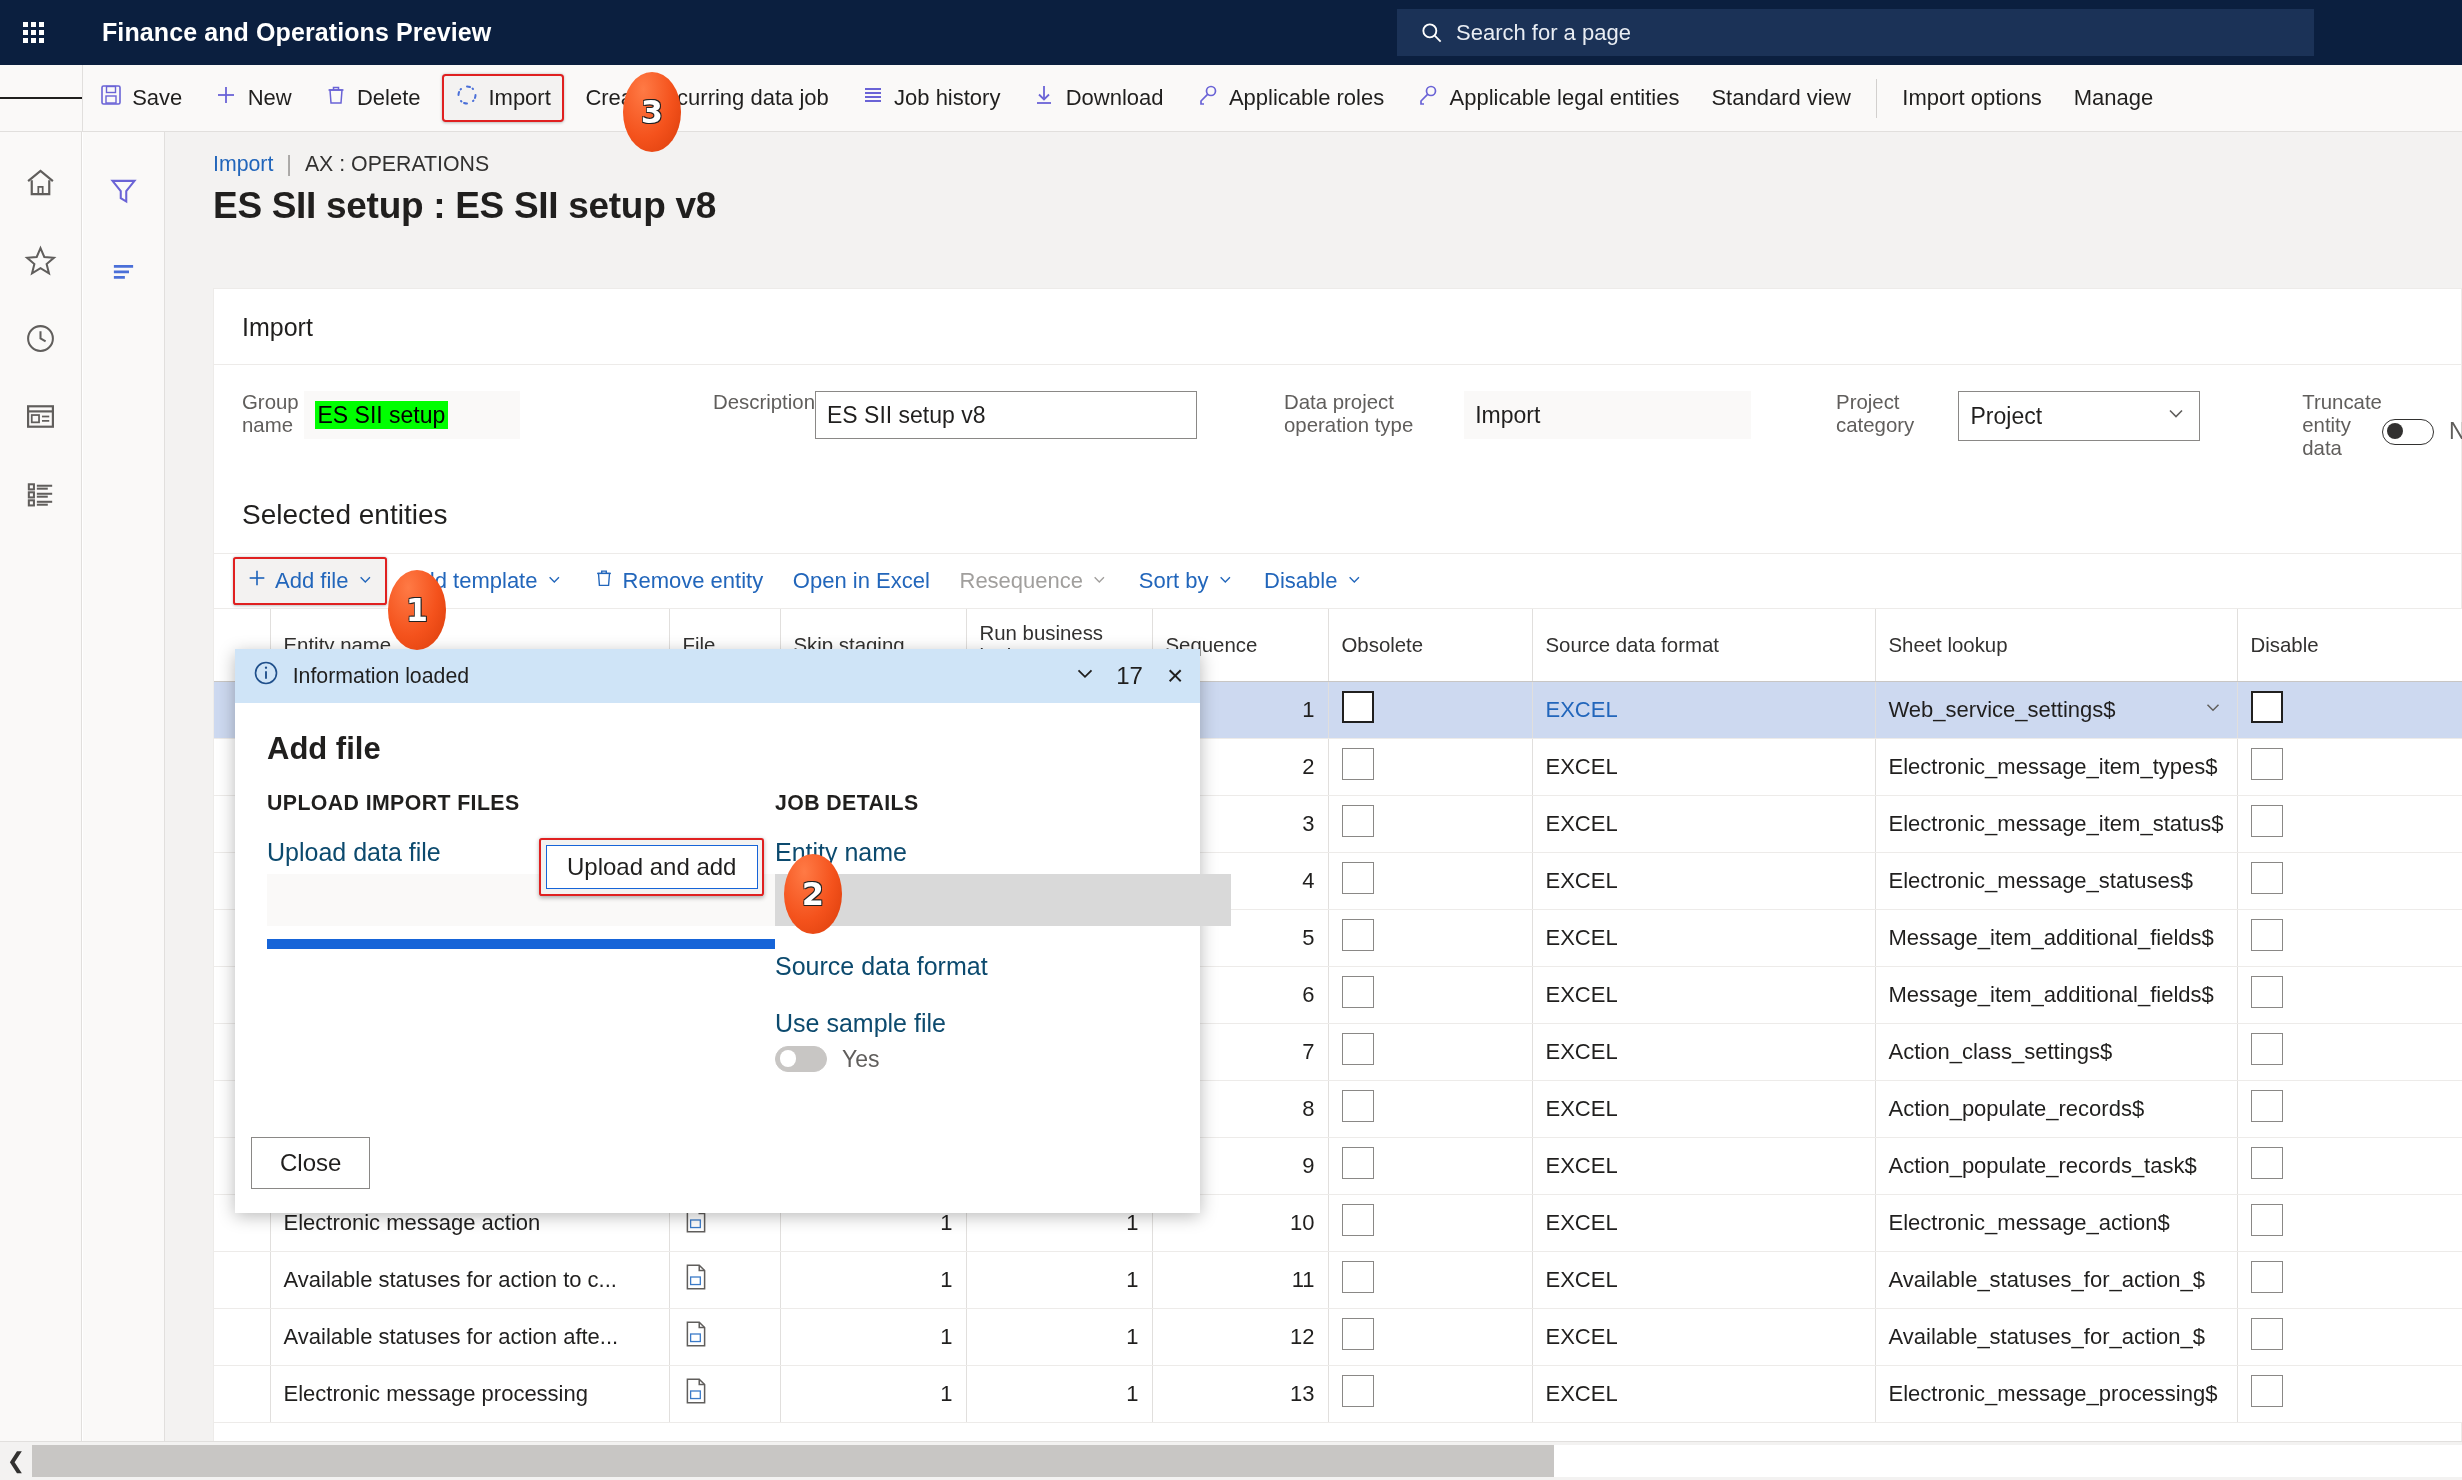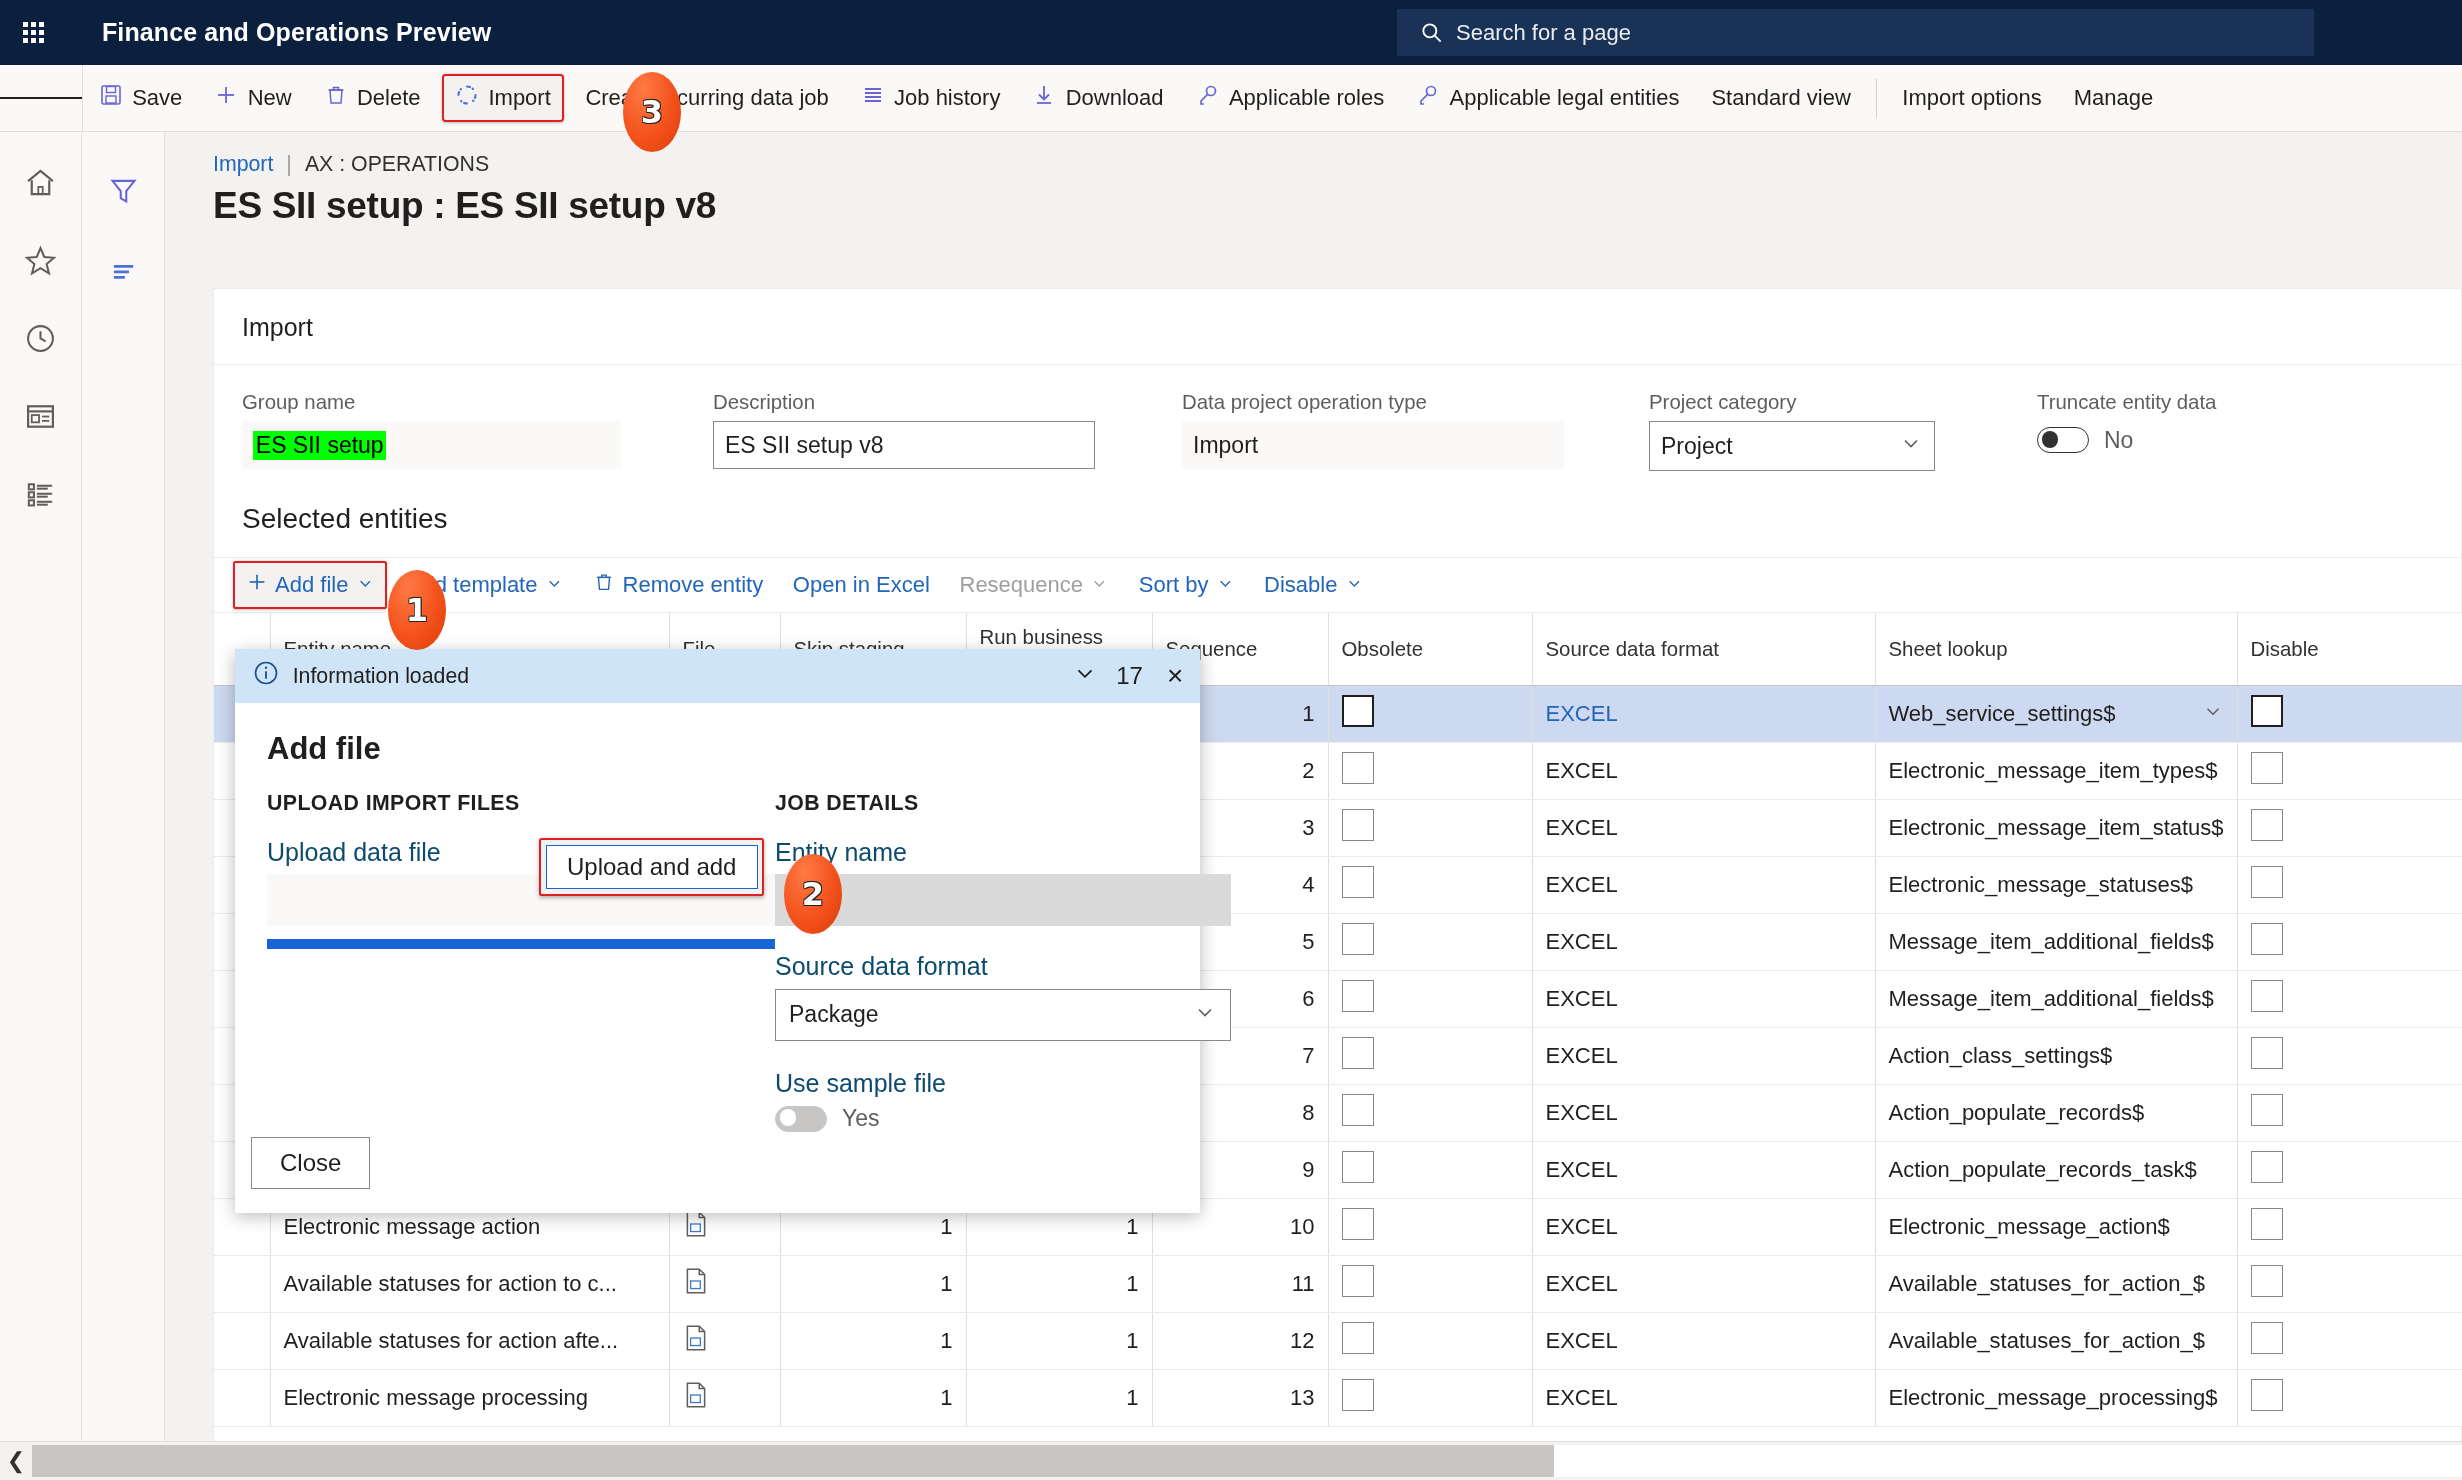--- a/index.html
+++ b/index.html
@@ -121,21 +121,21 @@
     border: 0.9px solid #edebe9;
   }
   .sec-head {
     padding: 24px 0 22px 28px;
     font-size: 25px; color: #201f1e;
     border-bottom: 0.9px solid #edebe9;
   }
   .fieldrow {
     display: flex; padding: 26px 0 0 28px; gap: 0;
   }
-  .fld { display: flex; flex-direction: column; }
+  .fld { display: flex; }
   .fld-label { font-size: 20.4px; color: #605e5c; margin-bottom: 7.4px; }
   .fld-flat {
     height: 48px; background: #faf9f8; border: none;
     display: flex; align-items: center; padding: 0 11px;
     font-size: 23px; color: #201f1e;
   }
   .fld-flat .hl { background: #00ff00; color: #000; padding: 0.9px 2.8px; }
   .fld-box {
     height: 48px; background: #ffffff; border: 0.9px solid #8a8886;
     display: flex; align-items: center; padding: 0 11px;
@@ -947,28 +947,20 @@
         <div class="ff-flat" style="width:508px"></div>
         <div class="progressbar"></div>
       </div>
 
       <div class="colR">
         <div class="subhead">JOB DETAILS</div>
         <div class="ff-label">Entity name</div>
         <div class="ff-gray" style="width:456px"></div>
 
         <div class="ff-label" style="margin-top:26px">Source data format</div>
-        <div class="ff-sel" style="width:456px">
-          <span>Package</span>
-          <span>
-            <svg width="24" height="24" viewBox="0 0 24 24">
-                <path d="M6 9.5 L12 15.5 L18 9.5" stroke="#605e5c" stroke-width="1.6" fill="none"></path>
-              </svg>
-          </span>
-        </div>
 
         <div class="ff-label" style="margin-top:28px">Use sample file</div>
         <div class="toggle-wrap">
           <div class="toggle gray">
               <i></i>
             </div>
           <span class="toggle-lbl">Yes</span>
         </div>
       </div>
     </div>

